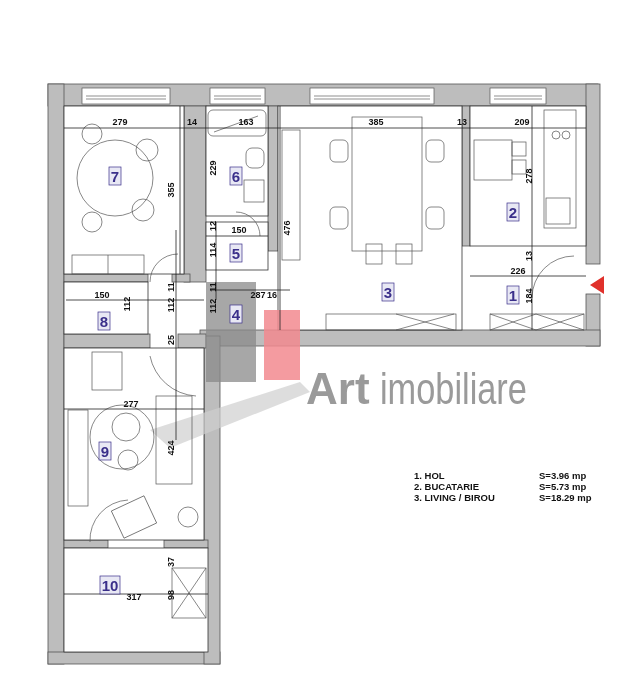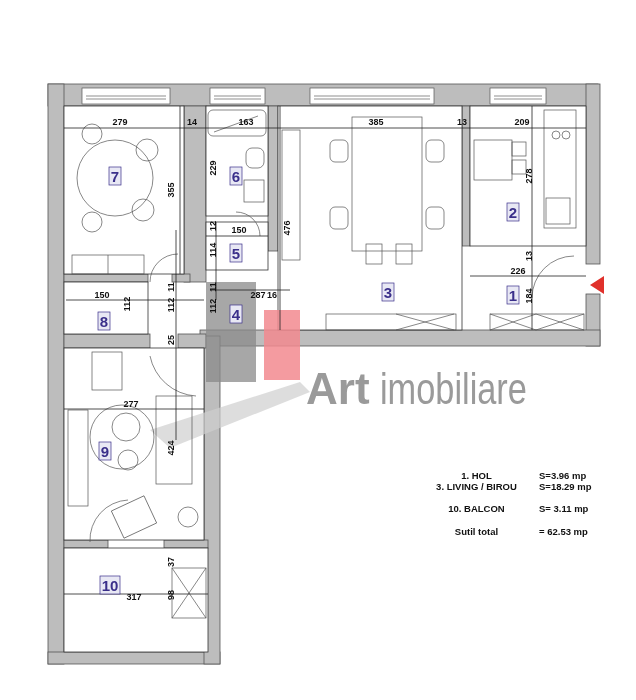--- a/index.html
+++ b/index.html
@@ -1,19 +1,19 @@
 <!DOCTYPE html>
 <html><head>
 <meta charset="utf-8">
 <style>
   html, body { margin:0; padding:0; background:#ffffff; }
   body { width:636px; height:700px; position:relative; overflow:hidden; font-family:"Liberation Sans", sans-serif; }
   #plan { position:absolute; left:0; top:0; width:636px; height:700px; }
   .legend { position:absolute; left:414px; top:470px; width:210px; font-family:"Liberation Sans", sans-serif; font-weight:bold; font-size:9.5px; color:#111; }
-  .legend .row { display:flex; height:11.2px; line-height:11.2px;text-align:center; }
+  .legend .row { display:flex; height:11.2px; line-height:11.2px; }
   .legend .row .n { width:125px; white-space:nowrap; }
   .legend .row .s { white-space:nowrap; }
   .legend .gap { height:11px; }
   .logo-text { position:absolute; left:306px; top:344px; font-family:"Liberation Sans", sans-serif; font-size:44px; color:#9a9a9a; letter-spacing:0px; white-space:nowrap;margin-top:20px; }
   .logo-text .art { font-weight:bold; }
   .logo-text .imo { font-weight:normal; margin-left:10px; transform:scaleX(0.78); display:inline-block; transform-origin:left; }
 </style>
 </head>
 <body>
 
@@ -221,26 +221,22 @@
 <div class="logo-text">
   <span class="art">Art</span><span class="imo">imobiliare</span>
 </div>
 
 <div class="legend">
   <div class="row">
       <span class="n">1. HOL</span>
       <span class="s">S=3.96 mp</span>
     </div>
   <div class="row">
+      <span class="n">2. BUCATARIE</span>
+      <span class="s">S=5.73 mp</span>
+    </div>
+  <div class="row">
       <span class="n">3. LIVING / BIROU</span>
       <span class="s">S=18.29 mp</span>
     </div>
   <div class="gap"></div>
-  <div class="row">
-      <span class="n">10. BALCON</span>
-      <span class="s">S= 3.11 mp</span>
-    </div>
   <div class="gap"></div>
-  <div class="row">
-      <span class="n">Sutil total</span>
-      <span class="s">= 62.53 mp</span>
-    </div>
 </div>
 
 </body></html>

